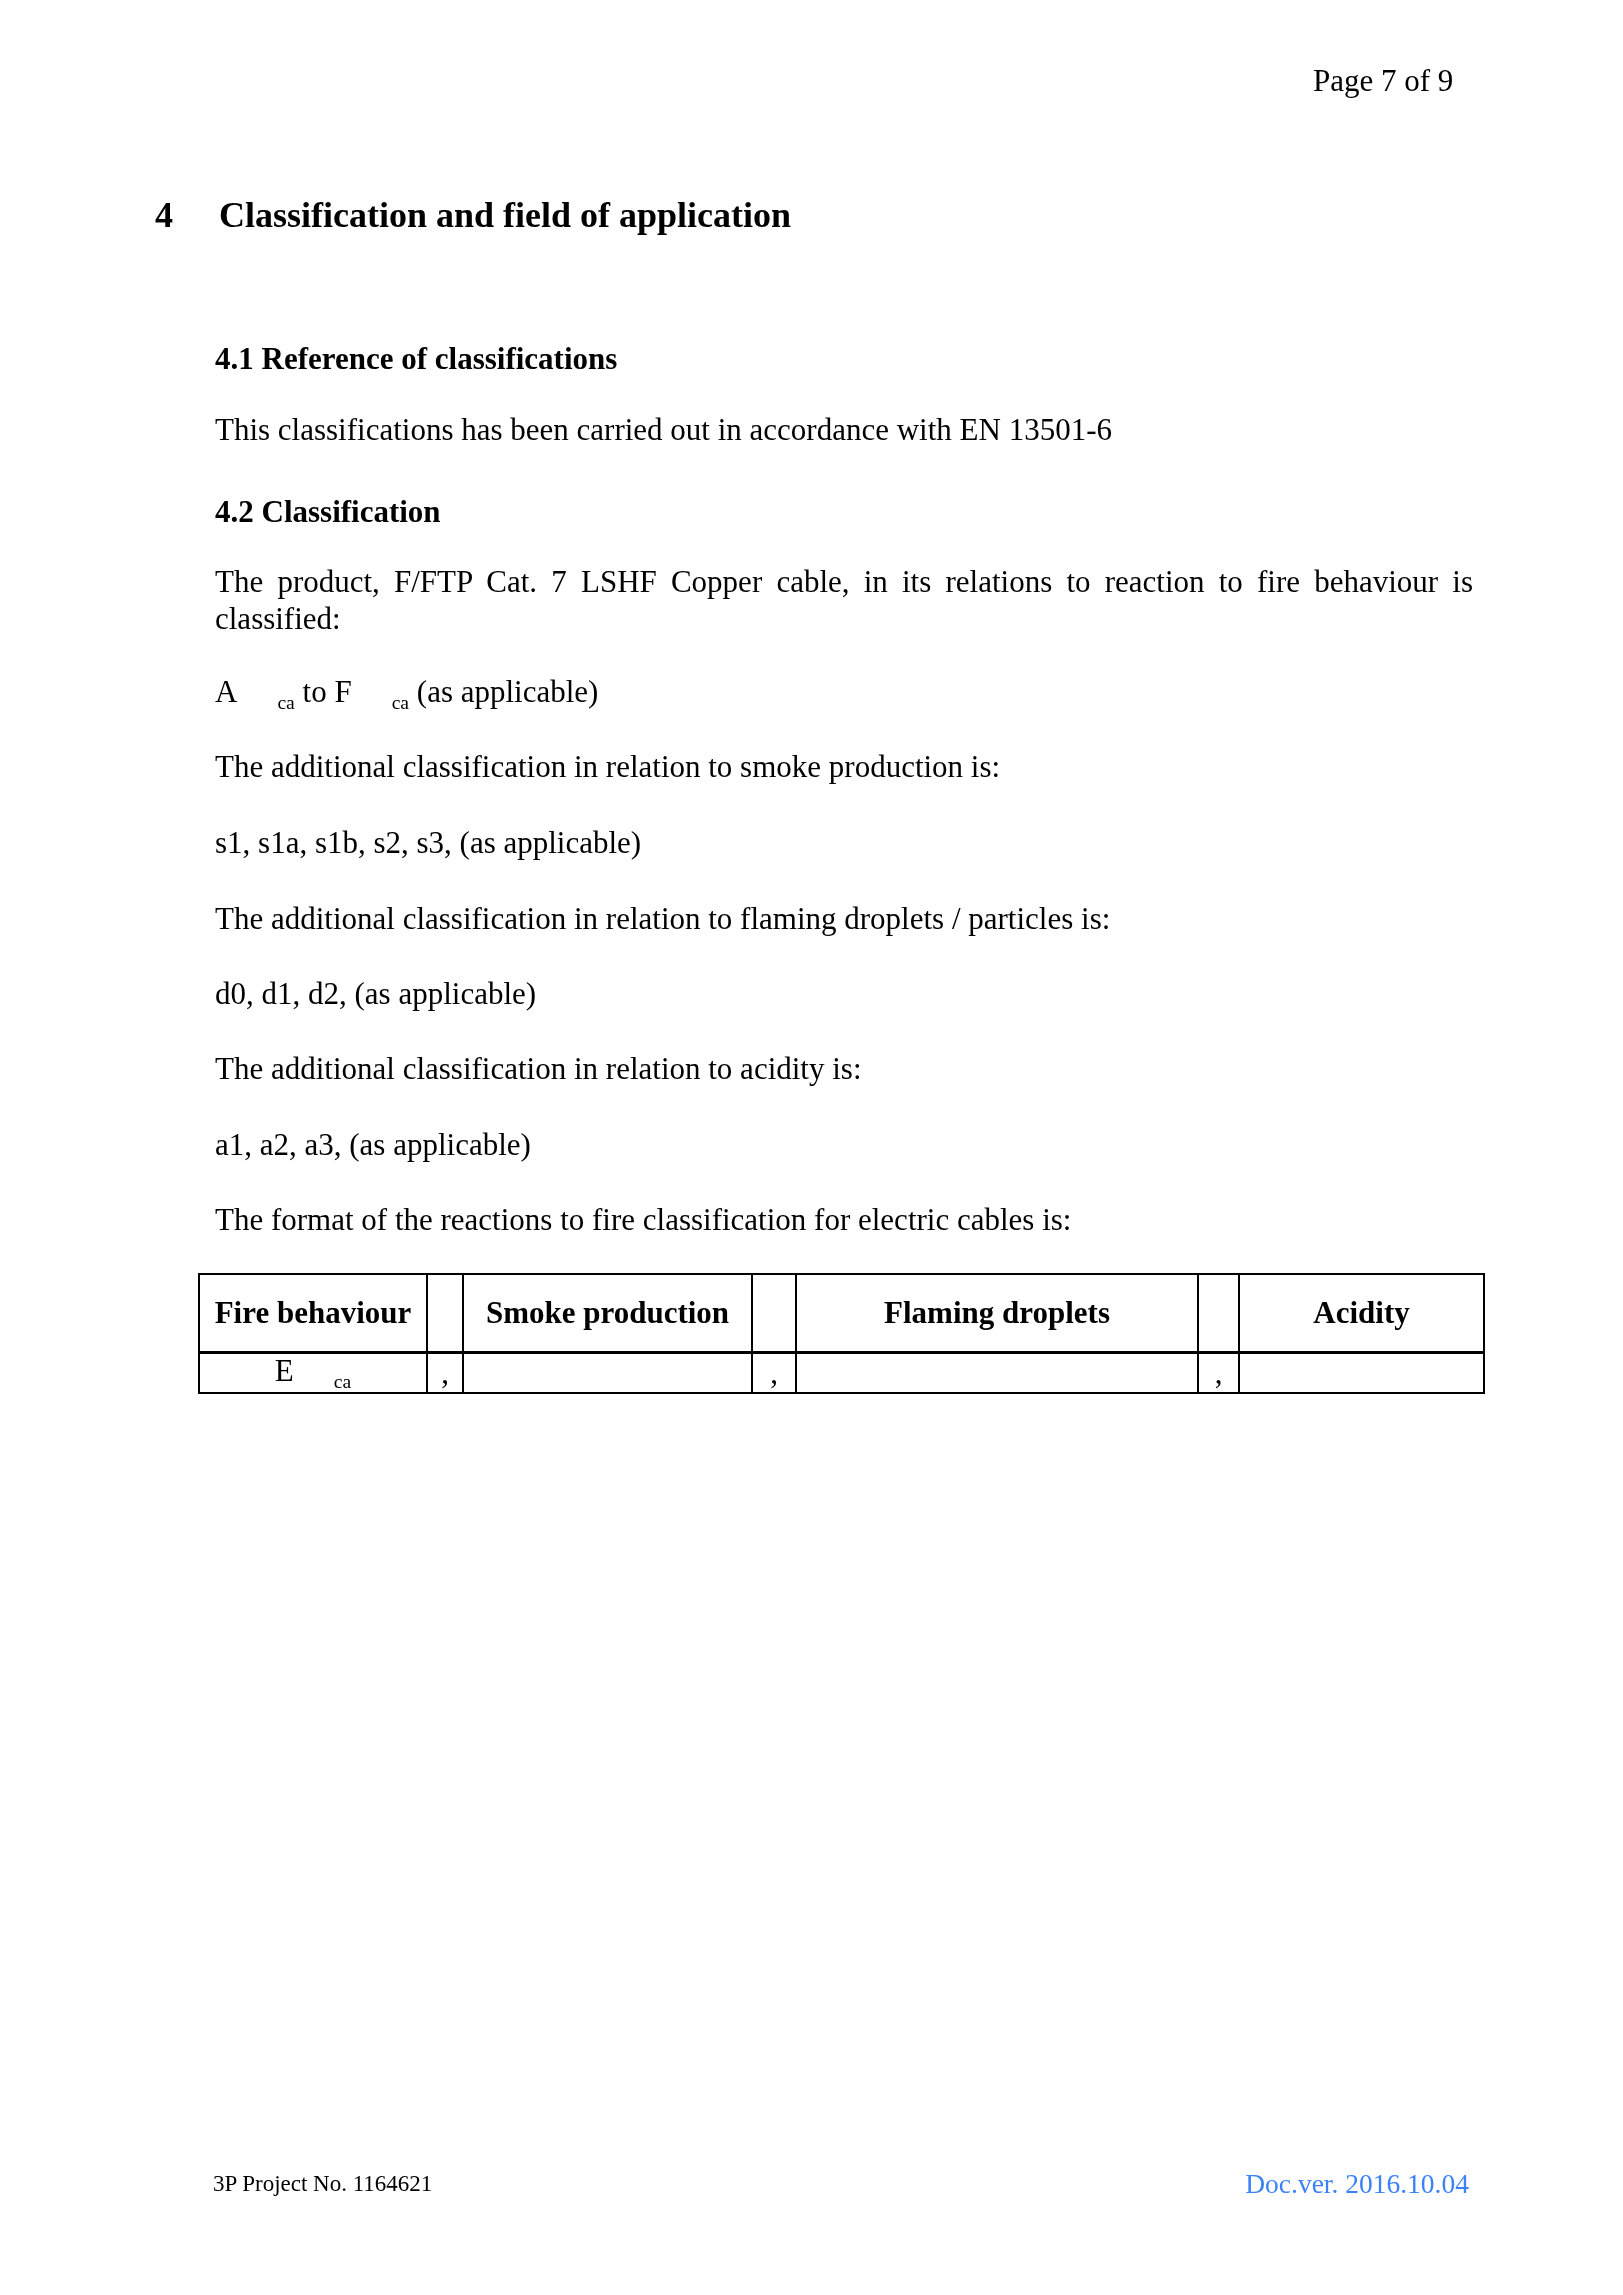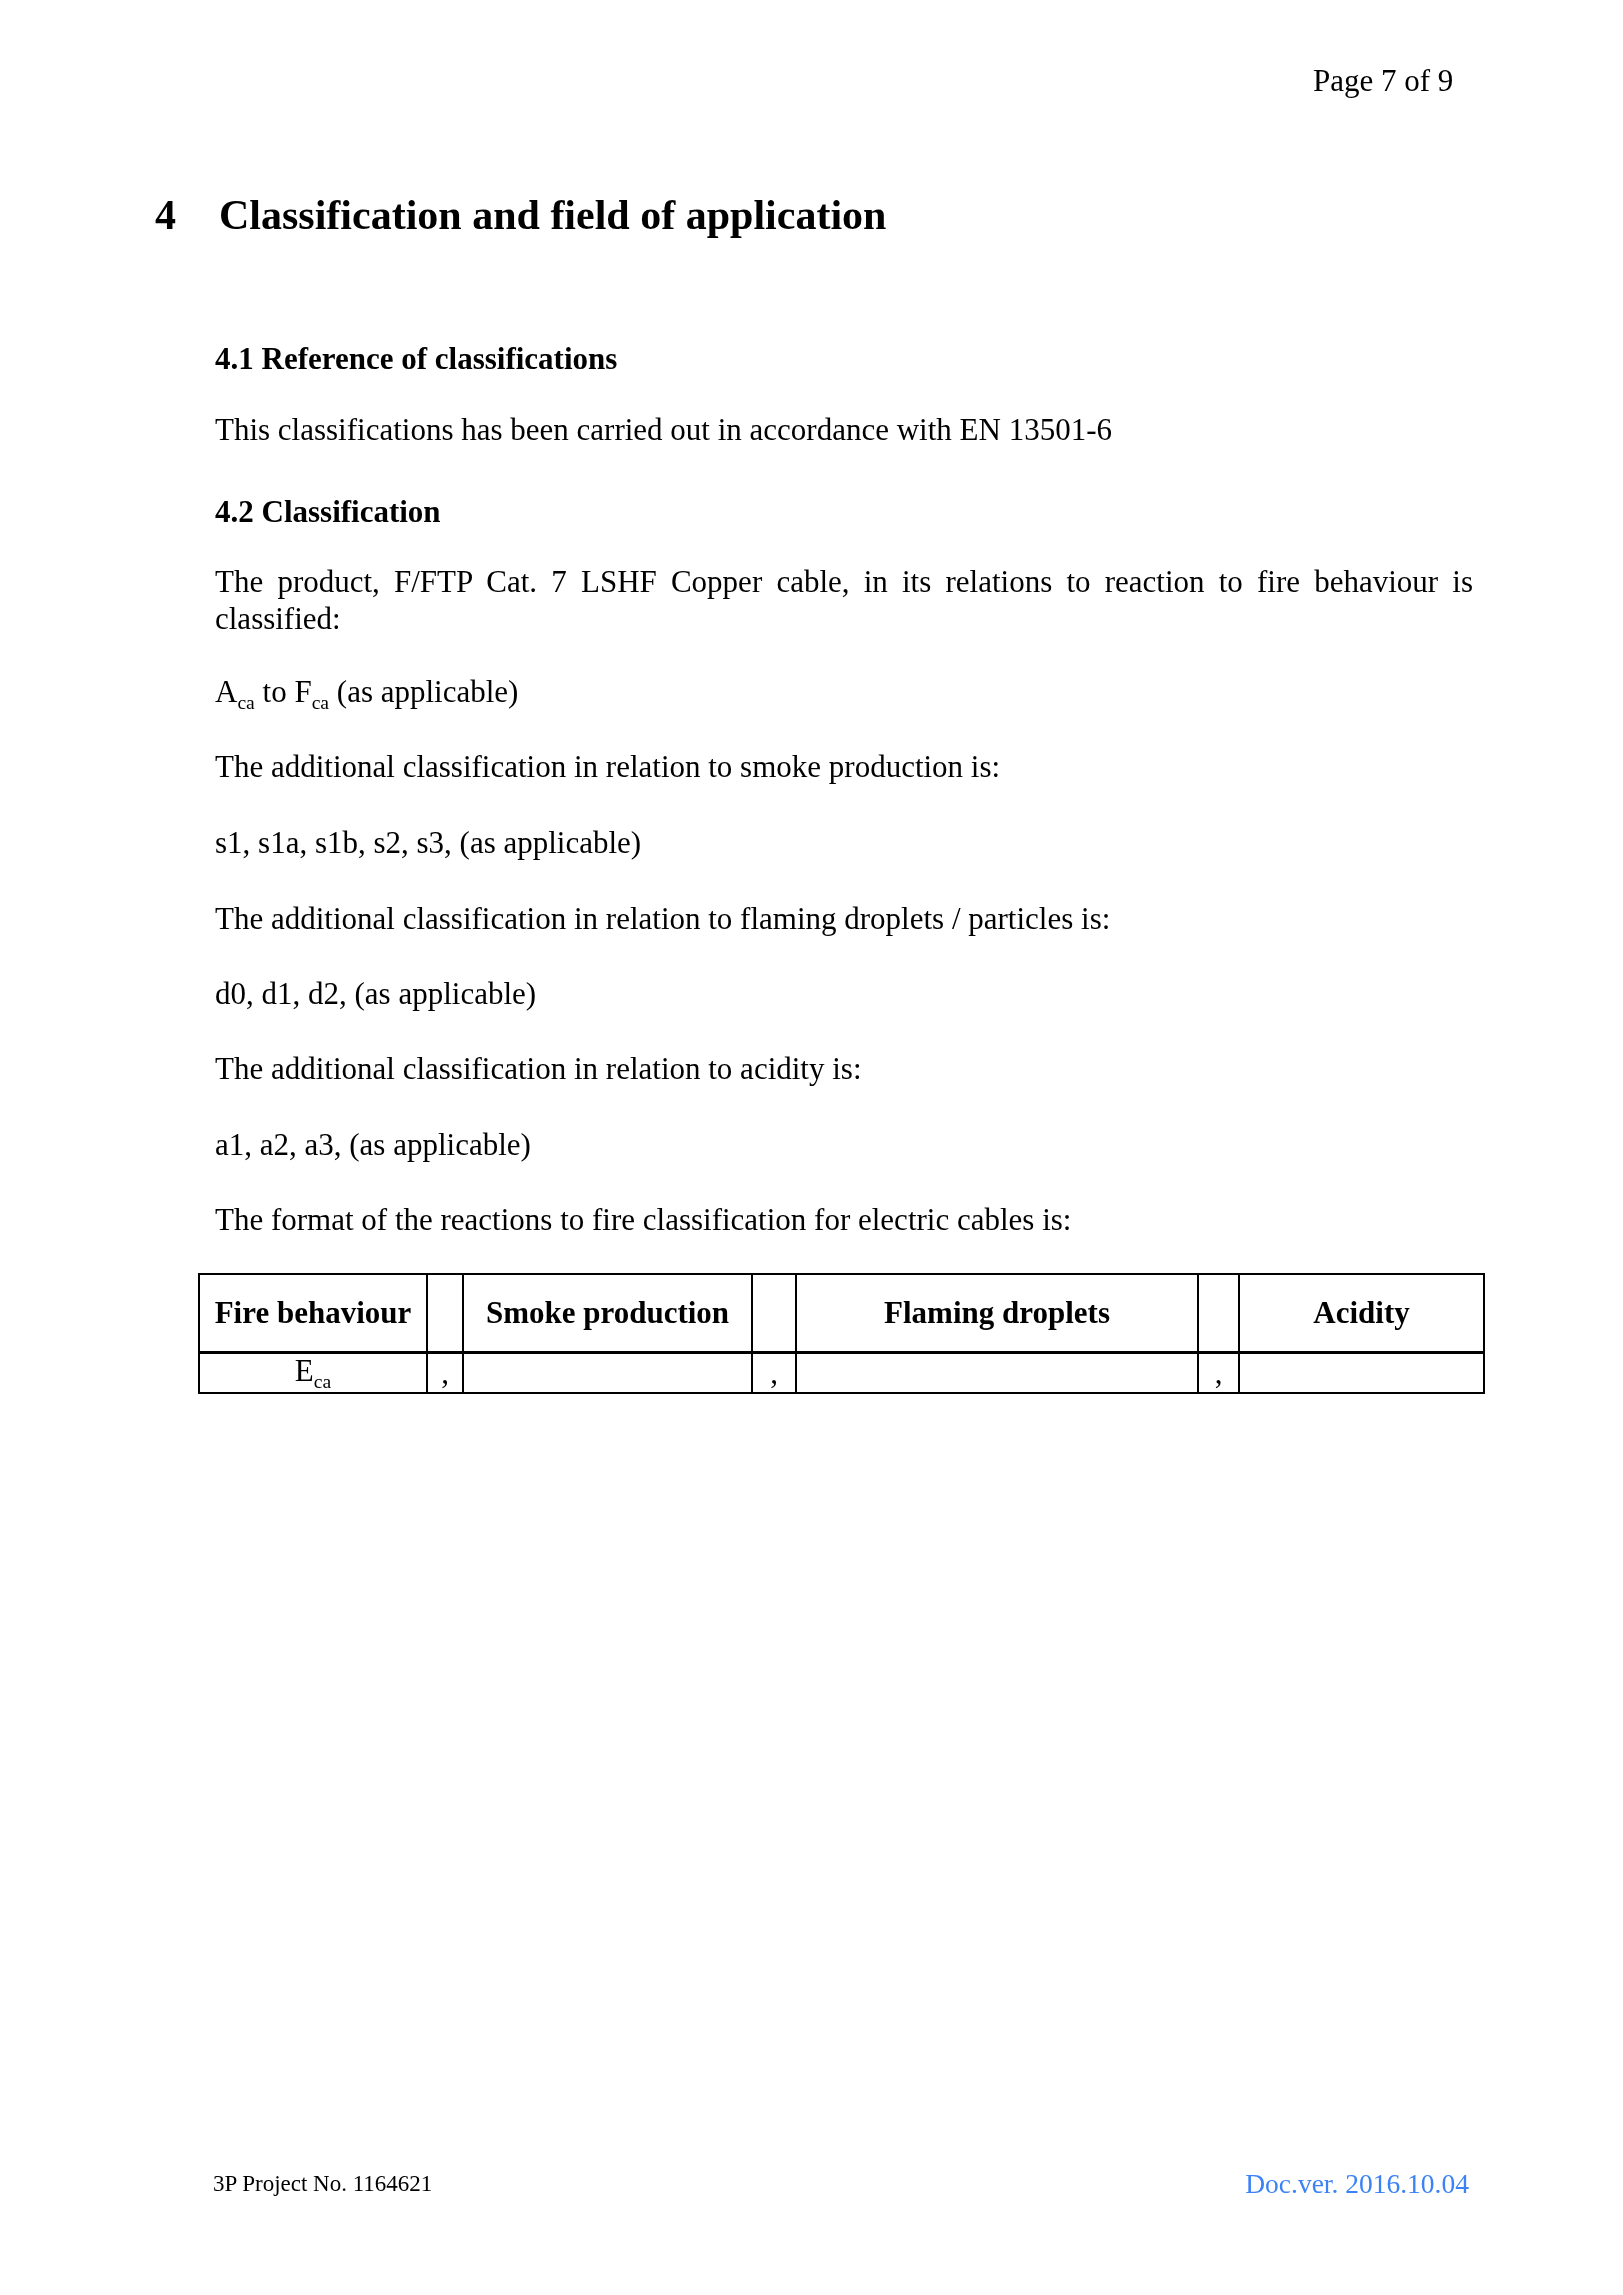--- a/index.html
+++ b/index.html
@@ -13,21 +13,21 @@
   }
   .abs { position:absolute; }
 
   .page-number {
     left:1313px; top:62px;
     font-size:31px; line-height:37px;
   }
 
   .main-heading {
     left:155px; top:191px;
-    font-size:42px; line-height:48px; font-weight:bold;
+    font-size:36px; line-height:48px; font-weight:bold;
     white-space:nowrap;
   }
   .main-heading .h-num {
     display:inline-block; width:64px;
   }
 
   .body-block {
     left:215px; width:1258px;
     font-size:31px; line-height:37px;
   }
@@ -35,20 +35,21 @@
 
   .justify-first {
     text-align:justify;
     text-align-last:justify;
   }
 
   .subsc {
     font-size:19.6px;
     position:relative; top:6.5px;
     letter-spacing:0;
+    margin-left:40px;
   }
 
   .fmt-table {
     position:absolute;
     left:198px; top:1273px;
     border-collapse:collapse;
     table-layout:fixed;
     width:1286px;
     padding-left:48px;
   }

